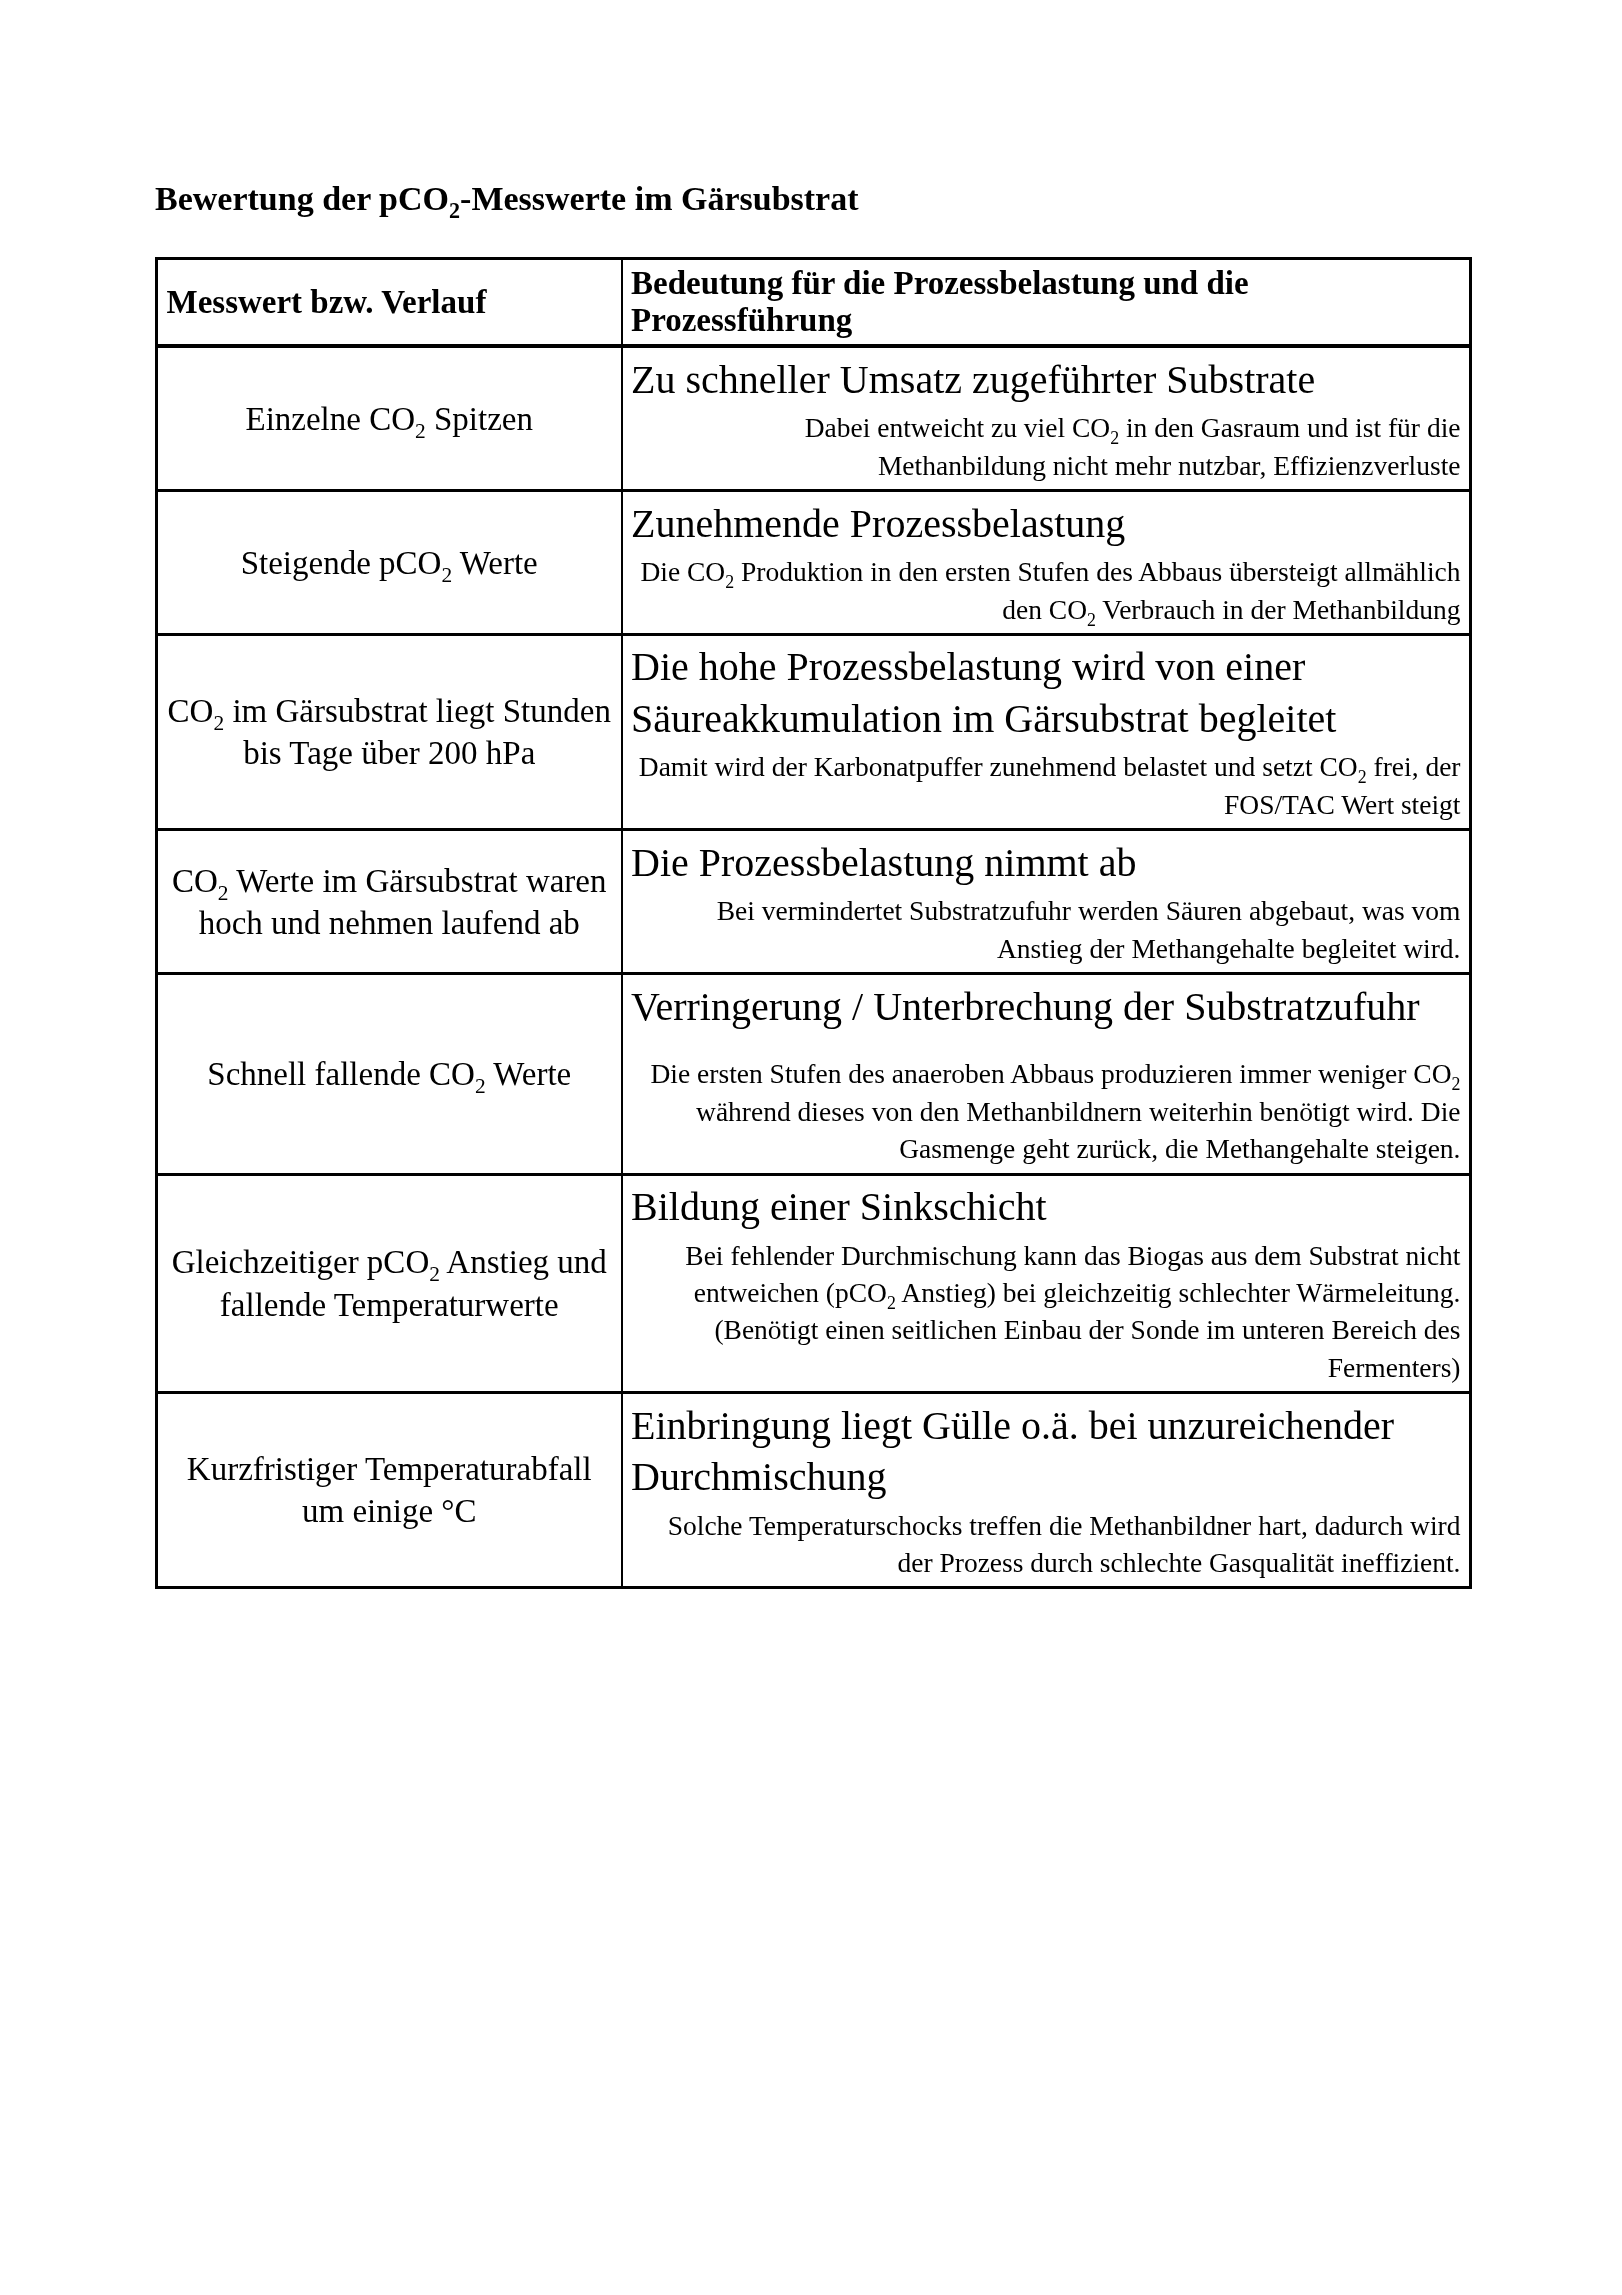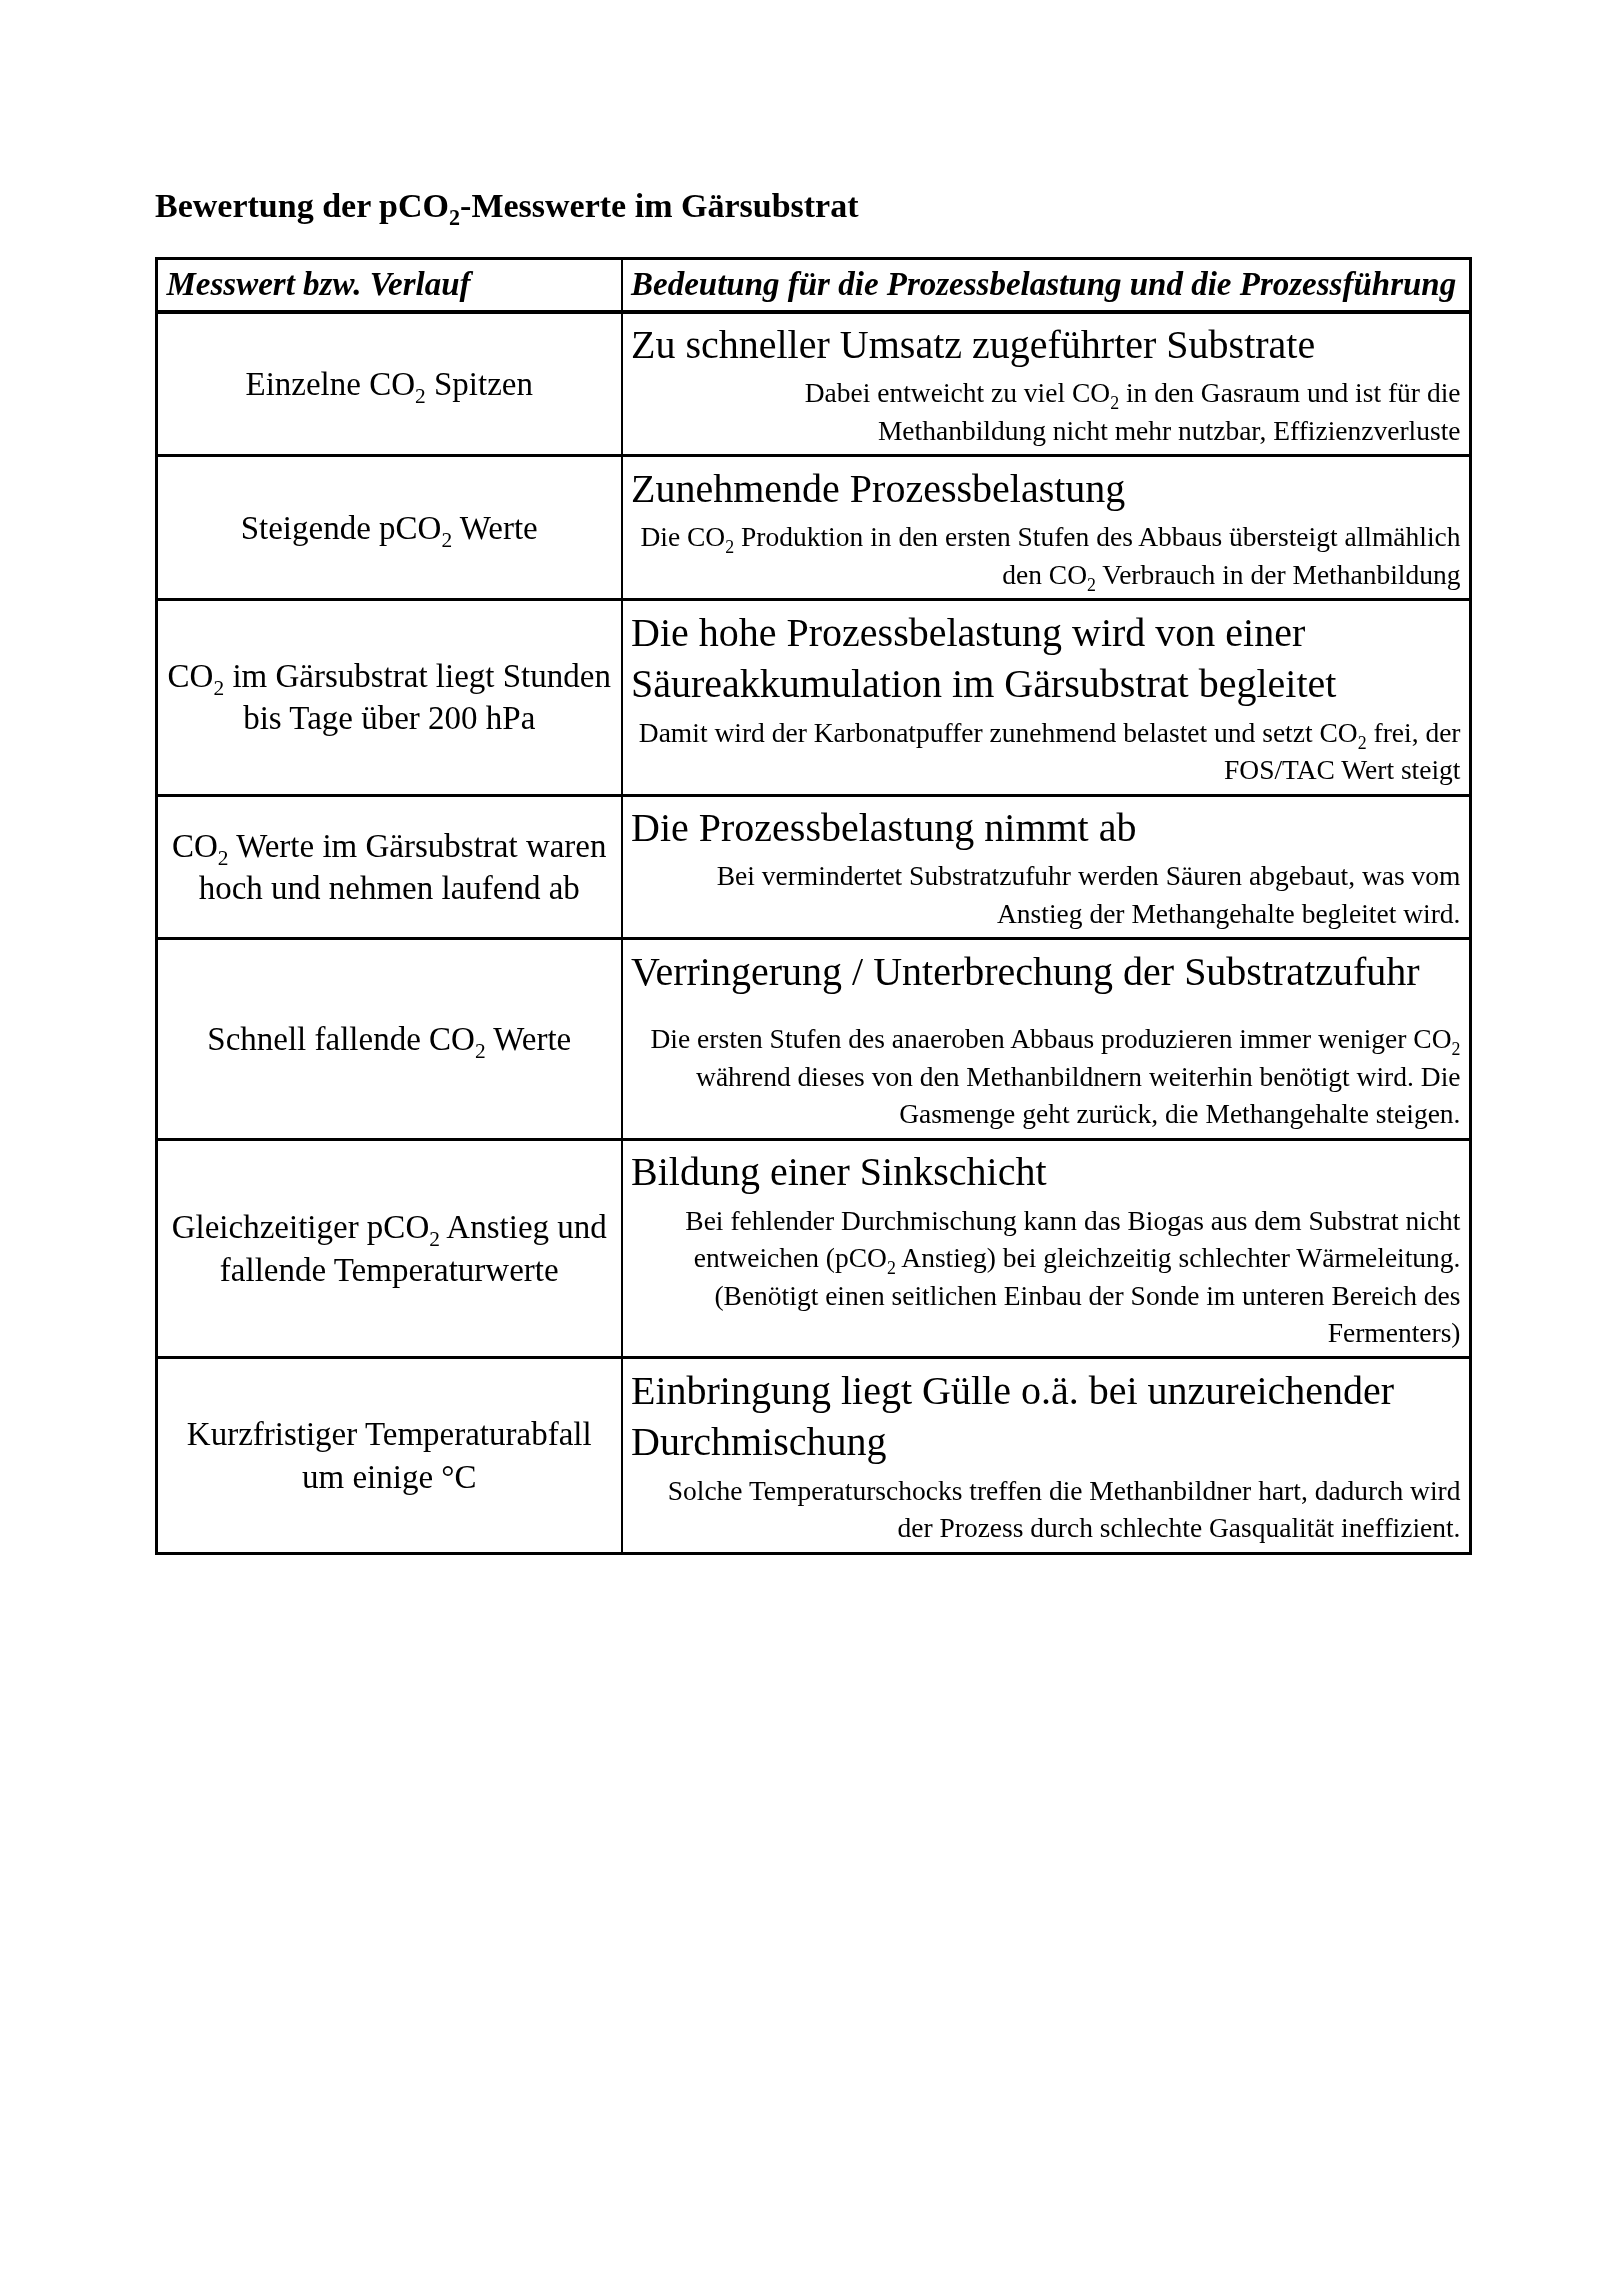--- a/index.html
+++ b/index.html
@@ -5,21 +5,21 @@
   html,body { margin:0; padding:0; }
   body {
     position:relative;
     width:1623px; height:2295px;
     background:#ffffff;
     color:#000000;
     font-family:"Liberation Serif","DejaVu Serif",serif;
   }
   .title {
     position:absolute;
-    left:155px; top:187px;
+    left:155px; top:180px;
     font-size:34px;
     font-weight:bold;
     white-space:nowrap;
   }
   table.doc-table {
     position:absolute;
     left:155px; top:257px;
     width:1314px;
     border-collapse:collapse;
     table-layout:fixed;
@@ -29,21 +29,21 @@
     border-left:2.6px solid #000;
     border-right:2.6px solid #000;
     border-top:3.9px solid #000;
     border-bottom:3.9px solid #000;
     vertical-align:middle;
     text-align:left;
     padding:5.2px 8.5px;
     overflow:hidden;
   }
   thead th { border-bottom-width:4.6px; }
-  thead tr { height:53px;font-style:italic; }
+  thead tr { height:53px; }
   th {
     font-size:33px;
     font-weight:bold;
   }
   td.c1 {
     font-size:33px;
     line-height:1.28;
     text-align:center;
   }
   .headline {

